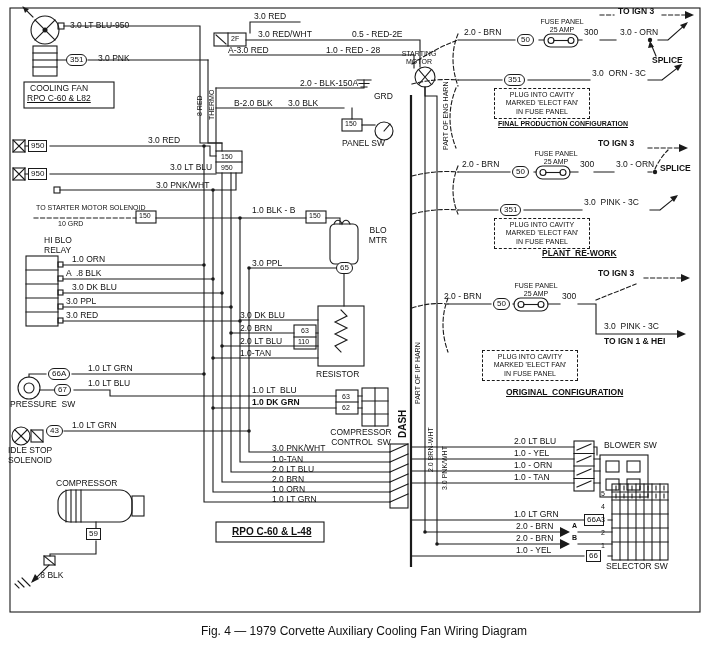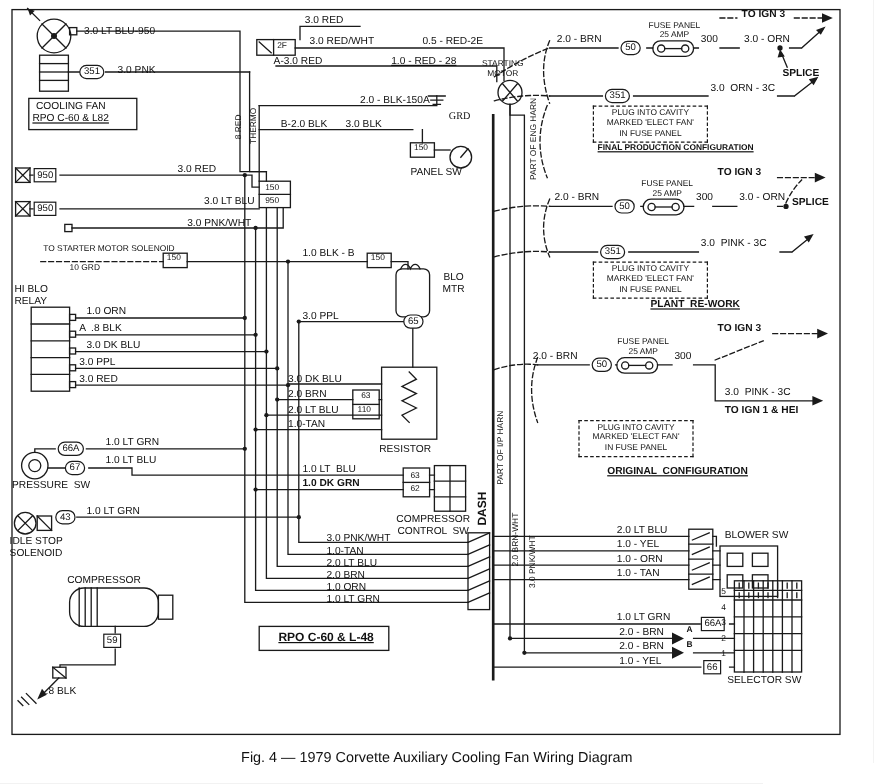--- a/index.html
+++ b/index.html
@@ -281,39 +281,39 @@
       <div class="lbl" style="left: 148px; top: 136px;">3.0 RED</div>
       <div class="lbl xs" style="left: 221px; top: 153px;">150</div>
       <div class="lbl xs" style="left: 221px; top: 164px;">950</div>
       <div class="lbl" style="left: 170px; top: 163px;">3.0 LT BLU</div>
       <div class="lbl" style="left: 156px; top: 181px;">3.0 PNK/WHT</div>
       <div class="lbl" style="left: 254px; top: 12px;">3.0 RED</div>
       <div class="lbl xs" style="left: 231px; top: 35px;">2F</div>
       <div class="lbl" style="left: 258px; top: 30px;">3.0 RED/WHT</div>
       <div class="lbl" style="left: 352px; top: 30px;">0.5 - RED-2E</div>
       <div class="lbl" style="left: 228px; top: 46px;">A-3.0 RED</div>
-      <div class="lbl" style="left: 326px; top: 46px; text-decoration: underline;">1.0 - RED - 28</div>
+      <div class="lbl" style="left: 326px; top: 46px;">1.0 - RED - 28</div>
       <div class="lbl xs center" style="left: 396px; top: 50px; width: 46px;">STARTING
 MOTOR</div>
       <div class="lbl vert xs" style="left: 196px; top: 116px;">8 RED</div>
       <div class="lbl vert xs" style="left: 208px; top: 120px;">THERMO</div>
       <div class="lbl" style="left: 300px; top: 79px;">2.0 - BLK-150A</div>
-      <div class="lbl" style="left: 374px; top: 92px; font-family: Liberation Serif, serif;">GRD</div>
+      <div class="lbl" style="left: 374px; top: 92px;">GRD</div>
       <div class="lbl" style="left: 234px; top: 99px;">B-2.0 BLK</div>
       <div class="lbl" style="left: 288px; top: 99px;">3.0 BLK</div>
       <div class="lbl xs" style="left: 345px; top: 120px;">150</div>
       <div class="lbl" style="left: 342px; top: 139px;">PANEL SW</div>
       <div class="lbl xs" style="left: 36px; top: 204px;">TO STARTER MOTOR SOLENOID</div>
       <div class="lbl xs" style="left: 58px; top: 220px;">10 GRD</div>
       <div class="lbl xs" style="left: 139px; top: 212px;">150</div>
       <div class="lbl" style="left: 252px; top: 206px;">1.0 BLK - B</div>
       <div class="lbl xs" style="left: 309px; top: 212px;">150</div>
       <div class="lbl center" style="left: 364px; top: 226px; width: 28px;">BLO
 MTR</div>
-      <div class="lbl" style="left: 12px; top: 236px;">HI BLO
+      <div class="lbl" style="left: 12px; top: 236px; padding-left: 32px;">HI BLO
 RELAY</div>
       <div class="lbl" style="left: 72px; top: 255px;">1.0 ORN</div>
       <div class="lbl" style="left: 66px; top: 269px;">A  .8 BLK</div>
       <div class="lbl" style="left: 72px; top: 283px;">3.0 DK BLU</div>
       <div class="lbl" style="left: 66px; top: 297px;">3.0 PPL</div>
       <div class="lbl" style="left: 66px; top: 311px;">3.0 RED</div>
       <div class="lbl" style="left: 252px; top: 259px;">3.0 PPL</div>
       <div class="lbl oval" style="left: 336px; top: 262px;">65</div>
       <div class="lbl" style="left: 240px; top: 311px;">3.0 DK BLU</div>
       <div class="lbl" style="left: 240px; top: 324px;">2.0 BRN</div>

